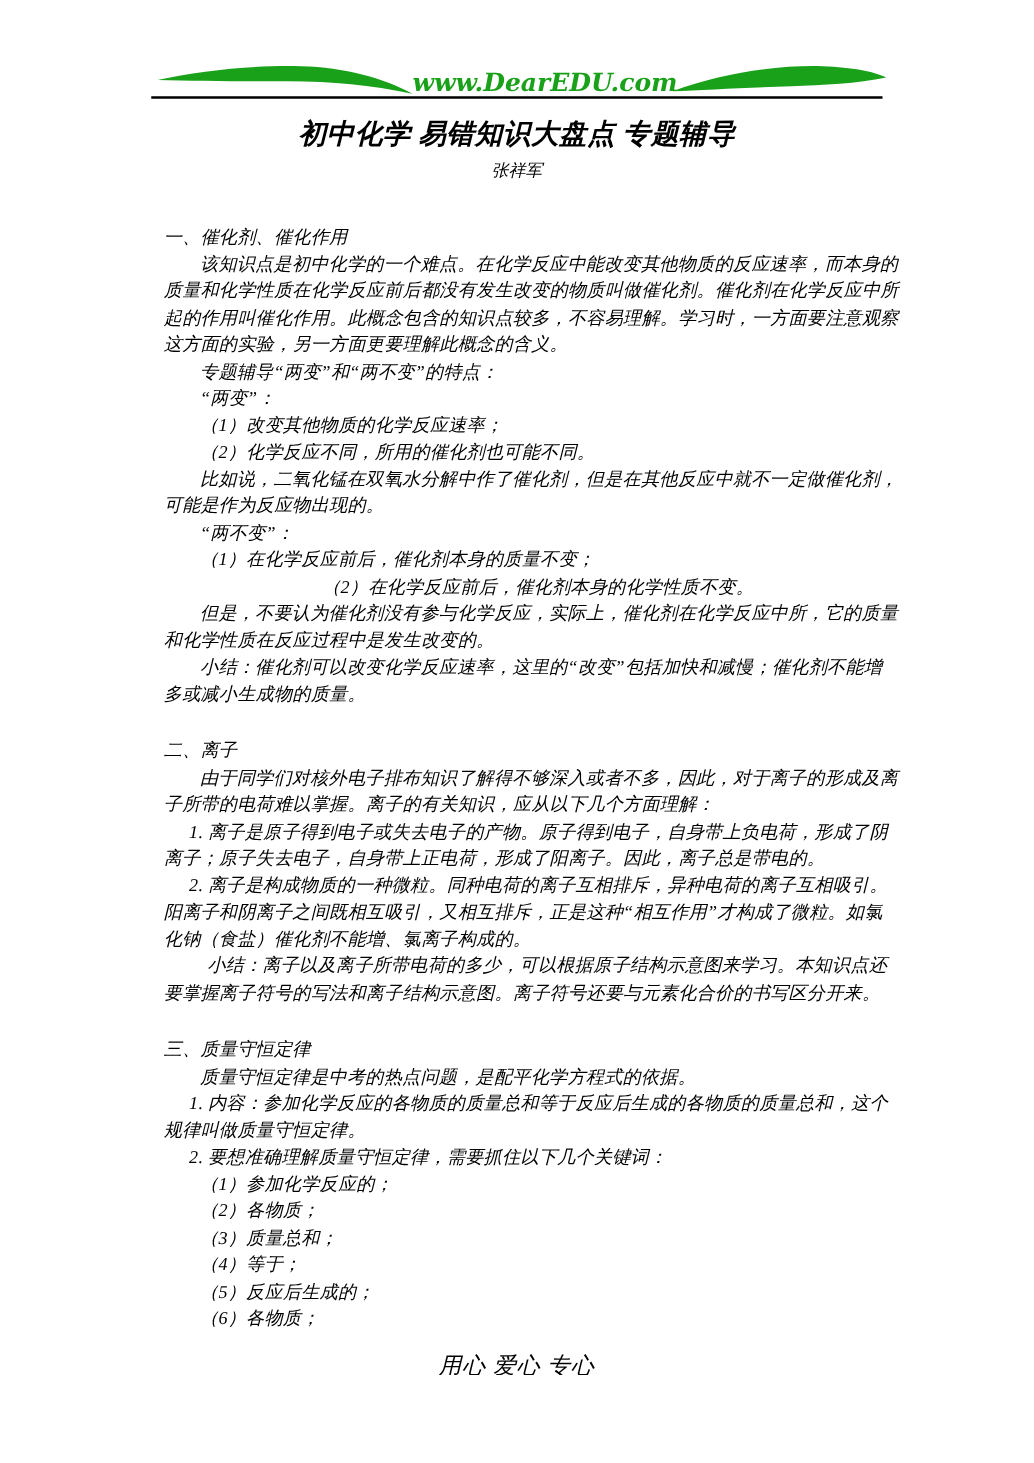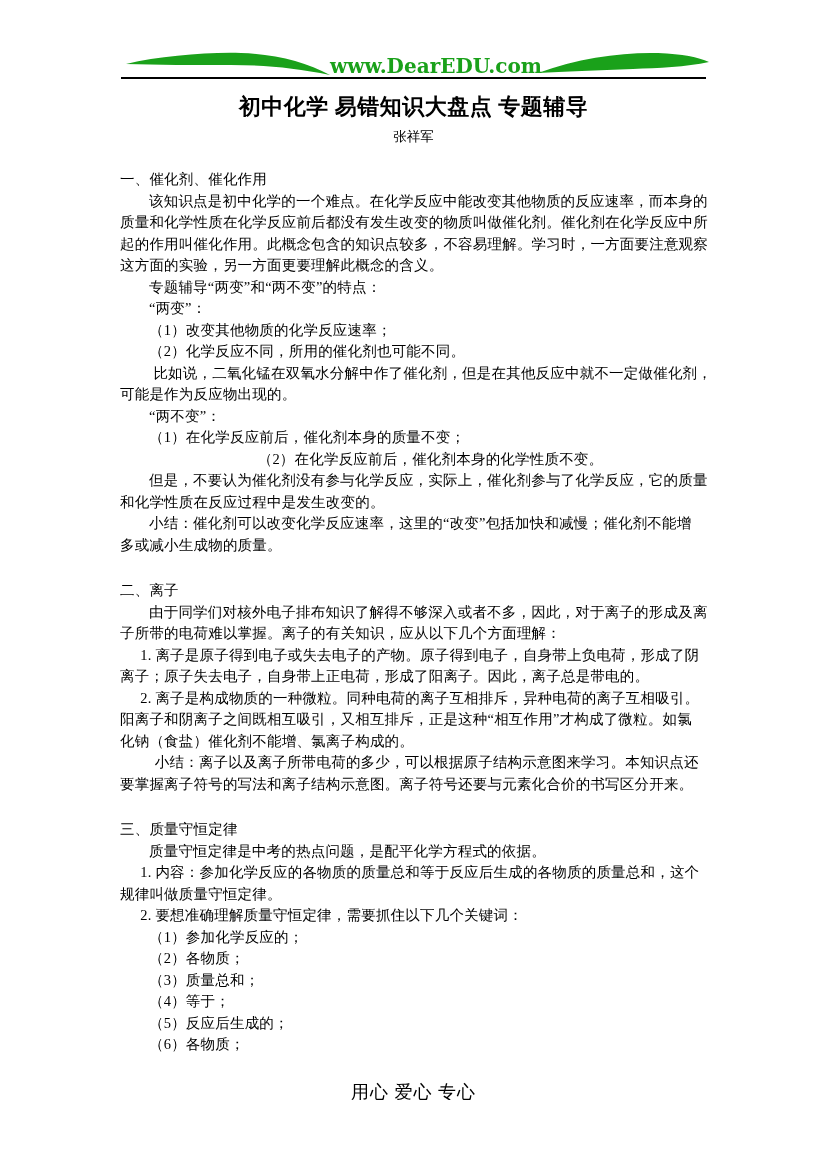--- a/index.html
+++ b/index.html
@@ -4,20 +4,21 @@
 <style>
   html, body { margin: 0; padding: 0; background: #ffffff; }
   .page {
     position: relative;
     width: 827px;
     height: 1100px;
     background: #ffffff;
     overflow: hidden;
     font-family: "Liberation Serif", "DejaVu Serif", serif;
     color: #000000;
+    font-style: italic;
   }
 
   
   .doc-header { position: absolute; top: 0; left: 0; width: 100%; height: 90px; }
   .swoosh { position: absolute; }
   .swoosh-left  { left: 126px; top: 52px; width: 205px; height: 26px; }
   .swoosh-right { left: 538px; top: 46px; width: 172px; height: 28px; }
   .logo-text {
     position: absolute;
     left: 330px; top: 54px; width: 190px;
@@ -56,21 +57,21 @@
     font-size: 13.5px;
     line-height: 18px;
   }
 
   
   .doc-body {
     position: absolute;
     top: 169px; left: 120px;
     width: 592px;
   }
-  .doc-section { margin: 0; }
+  .doc-section { margin: 11px; }
   .doc-section + .doc-section { margin-top: 24px; }
   .doc-line {
     font-size: 14.5px;
     line-height: 21.5px;
     height: 21.5px;
     white-space: nowrap;
     letter-spacing: 0.2px;
   }
 
   
@@ -111,21 +112,21 @@
         <div class="doc-line" style="padding-left: 0px;">这方面的实验，另一方面更要理解此概念的含义。</div>
         <div class="doc-line" style="padding-left: 29px;">专题辅导“两变”和“两不变”的特点：</div>
         <div class="doc-line" style="padding-left: 29px;">“两变”：</div>
         <div class="doc-line" style="padding-left: 29px;">（1）改变其他物质的化学反应速率；</div>
         <div class="doc-line" style="padding-left: 29px;">（2）化学反应不同，所用的催化剂也可能不同。</div>
         <div class="doc-line" style="padding-left: 29px; text-align: right;">比如说，二氧化锰在双氧水分解中作了催化剂，但是在其他反应中就不一定做催化剂，</div>
         <div class="doc-line" style="padding-left: 0px;">可能是作为反应物出现的。</div>
         <div class="doc-line" style="padding-left: 29px;">“两不变”：</div>
         <div class="doc-line" style="padding-left: 29px;">（1）在化学反应前后，催化剂本身的质量不变；</div>
         <div class="doc-line" style="padding-left: 29px; text-align: center;">（2）在化学反应前后，催化剂本身的化学性质不变。</div>
-        <div class="doc-line" style="padding-left: 29px;">但是，不要认为催化剂没有参与化学反应，实际上，催化剂参与了化学反应，它的质量</div>
+        <div class="doc-line" style="padding-left: 29px;">但是，不要认为催化剂没有参与化学反应，实际上，催化剂在化学反应中所，它的质量</div>
         <div class="doc-line" style="padding-left: 0px;">和化学性质在反应过程中是发生改变的。</div>
         <div class="doc-line" style="padding-left: 29px;">小结：催化剂可以改变化学反应速率，这里的“改变”包括加快和减慢；催化剂不能增</div>
         <div class="doc-line" style="padding-left: 0px;">多或减小生成物的质量。</div>
       </section>
       <section class="doc-section">
         <div class="doc-line" style="padding-left: 0px;">二、离子</div>
         <div class="doc-line" style="padding-left: 29px;">由于同学们对核外电子排布知识了解得不够深入或者不多，因此，对于离子的形成及离</div>
         <div class="doc-line" style="padding-left: 0px;">子所带的电荷难以掌握。离子的有关知识，应从以下几个方面理解：</div>
         <div class="doc-line" style="padding-left: 20.3px;">1. 离子是原子得到电子或失去电子的产物。原子得到电子，自身带上负电荷，形成了阴</div>
         <div class="doc-line" style="padding-left: 0px;">离子；原子失去电子，自身带上正电荷，形成了阳离子。因此，离子总是带电的。</div>

